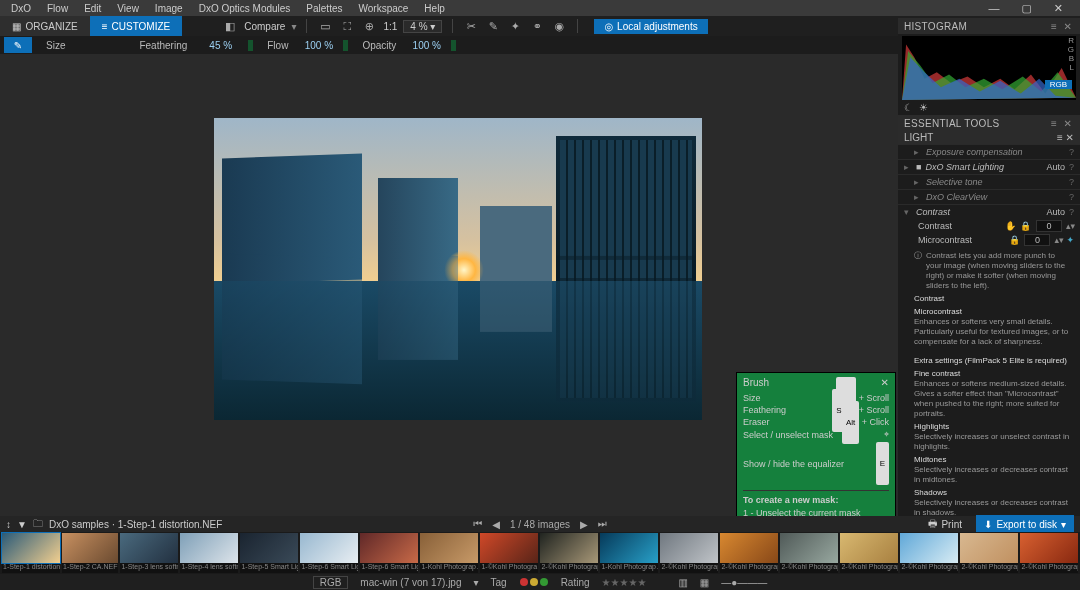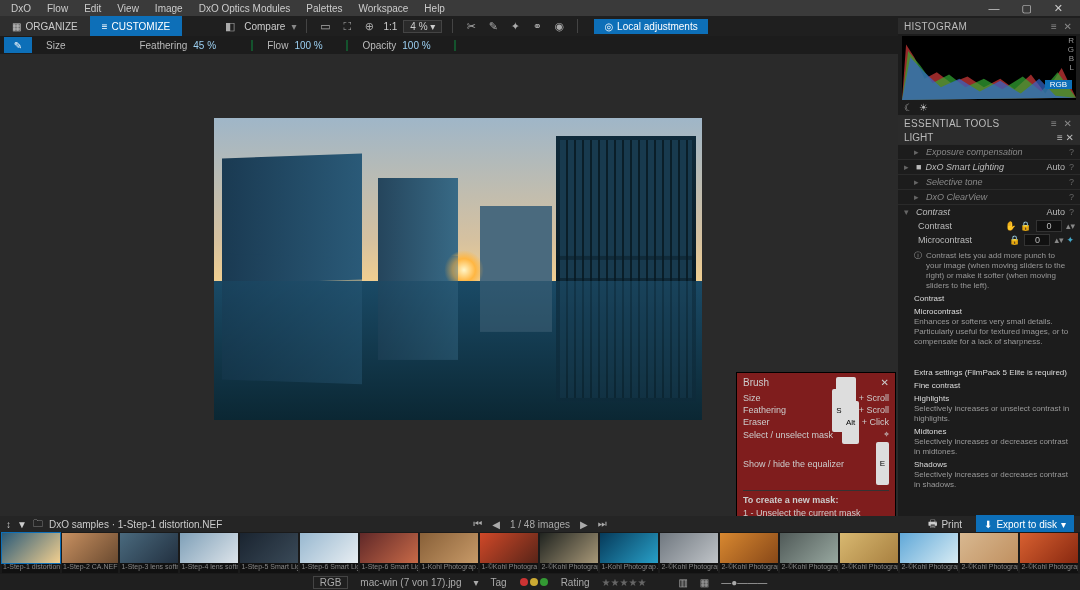--- a/index.html
+++ b/index.html
@@ -22,38 +22,38 @@
   .local-adj { background:#0d6fb8; color:#fff; padding:2px 10px; display:flex; align-items:center; gap:4px; margin-left:6px; }
   .right-actions { margin-left:auto; display:flex; align-items:center; gap:4px; padding-right:4px; }
   .pill { padding:2px 10px; background:#2e2e2e; display:flex; align-items:center; gap:4px; }
   .apply-preset { background:#0d6fb8; color:#fff; }
 
   
   .brushbar { height: 18px; background: #1c1c1c; display:flex; align-items:center; font-size:10px; color:#bbb; }
   .brush-active { width:28px; height:16px; background:#0d6fb8; margin-left:4px; display:flex; align-items:center; justify-content:center; color:#fff; }
   .opt { display:flex; align-items:center; margin-left:8px; }
   .opt-label { padding:0 6px; }
-  .opt-val { width:54px; text-align:left; padding-right:0; color:#9cd0f2; border-right:2px solid #14532d; }
+  .opt-val { width:54px; text-align:center; padding-right:0; color:#9cd0f2; border-right:5px solid #14532d; }
   .opt-long .opt-val{ width:60px; }
 
   
   .workspace { position:absolute; top:54px; left:0; right:182px; bottom:74px; background:#2a2a2a; }
   .canvas { position:absolute; left:214px; top:64px; width:488px; height:302px; background:#000; overflow:hidden; }
   .sky { position:absolute; inset:0; background:linear-gradient(#9fb6c8 0%,#d5c1a0 40%,#f2cf8f 55%,#f7b860 62%); }
   .water { position:absolute; left:0; right:0; bottom:0; height:46%; background:linear-gradient(#1a4a66,#0b2733); }
   .sun { position:absolute; left:230px; top:132px; width:40px; height:40px; border-radius:50%; background:radial-gradient(circle,#fff6c8,#ffb642 40%,rgba(255,182,66,0) 70%); }
   .b1 { position:absolute; left:8px; top:38px; width:140px; height:126px; background:linear-gradient(90deg,#1a3a52,#2a5a78); transform:skewY(-2deg); }
   .b2 { position:absolute; left:164px; top:60px; width:80px; height:104px; background:linear-gradient(90deg,#25455c,#386a86); }
   .b3 { position:absolute; left:266px; top:88px; width:72px; height:76px; background:#4a6a7e; }
   .b4 { position:absolute; right:6px; top:18px; width:140px; height:146px; background:linear-gradient(180deg,#0f2a3a,#081a24); }
   .b4::before{content:"";position:absolute;inset:4px;background:repeating-linear-gradient(90deg,#183a4e 0 6px,#0a1e28 6px 8px);}
   .refl { position:absolute; left:0; right:0; bottom:0; height:46%; transform:scaleY(-1); opacity:.45; }
 
   
-  .brush-tip { position:absolute; right:184px; top:372px; width:160px; background:#7f1d1d; border:1px solid #000; color:#ccc; font-size:9px; padding:4px 6px 8px; }
+  .brush-tip { position:absolute; right:184px; top:372px; width:160px; background:#15803d; border:1px solid #000; color:#ccc; font-size:9px; padding:4px 6px 8px; }
   .brush-tip h4 { font-size:10px; font-weight:normal; display:flex; justify-content:space-between; margin-bottom:4px; }
   .brush-tip .row { display:flex; justify-content:space-between; align-items:center; padding:1px 0; }
   .kbd { background:#ddd; color:#000; padding:17px 4px; border-radius:2px; font-size:8px; }
   .brush-tip hr { border:none; border-top:1px solid #333; margin:4px 0; }
 
   
   .side { position:absolute; top:18px; right:0; width:182px; bottom:74px; background:#1c1c1c; color:#bbb; font-size:9px; overflow:hidden; }
   .panel-h { height:16px; background:#2b2b2b; display:flex; align-items:center; padding:0 6px; font-size:10px; letter-spacing:.3px; justify-content:space-between; }
   .panel-h .ctl { color:#888; letter-spacing:2px; }
   .histo { height:64px; margin:2px 4px 0; background:#000; position:relative; overflow:hidden; }
@@ -296,22 +296,22 @@
       <span style="color:#4ac">✦</span>
     </div>
 
   <div class="help">
     <div style="display:flex;gap:4px">
         <span>ⓘ</span>
         <span>Contrast lets you add more punch to your image (when moving sliders to the right) or make it softer (when moving sliders to the left).</span>
       </div>
     <b>Contrast</b>
     <b>Microcontrast</b><span>Enhances or softens very small details. Particularly useful for textured images, or to compensate for a lack of sharpness.</span>
-    <b style="margin-top:21px">Extra settings (FilmPack 5 Elite is required)</b>
-    <b>Fine contrast</b>
+    <b style="margin-top:9px">Extra settings (FilmPack 5 Elite is required)</b>
+    <b>Fine contrast</b><span>Enhances or softens medium-sized details. Gives a softer effect than "Microcontrast" when pushed to the right; more suited for portraits.</span>
     <b>Highlights</b><span>Selectively increases or unselect contrast in highlights.</span>
     <b>Midtones</b><span>Selectively increases or decreases contrast in midtones.</span>
     <b>Shadows</b><span>Selectively increases or decreases contrast in shadows.</span>
   </div>
 
 </div>
 
 <div class="pathbar">
   <span>↕</span>
   <span>▼</span>

